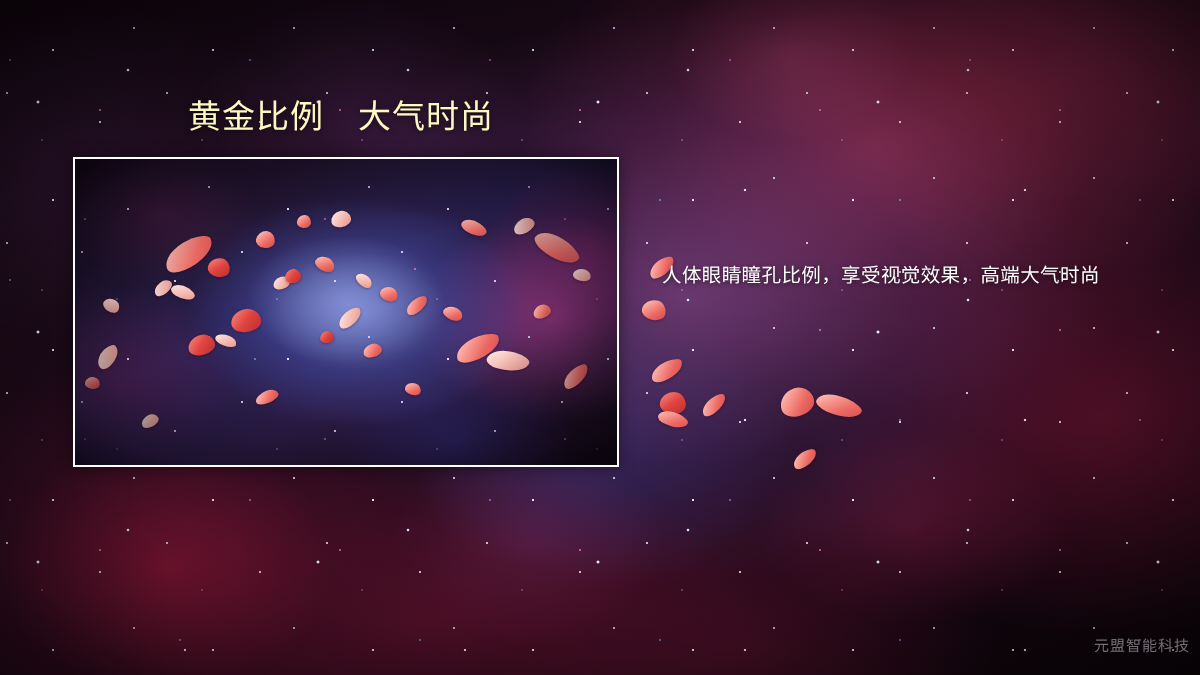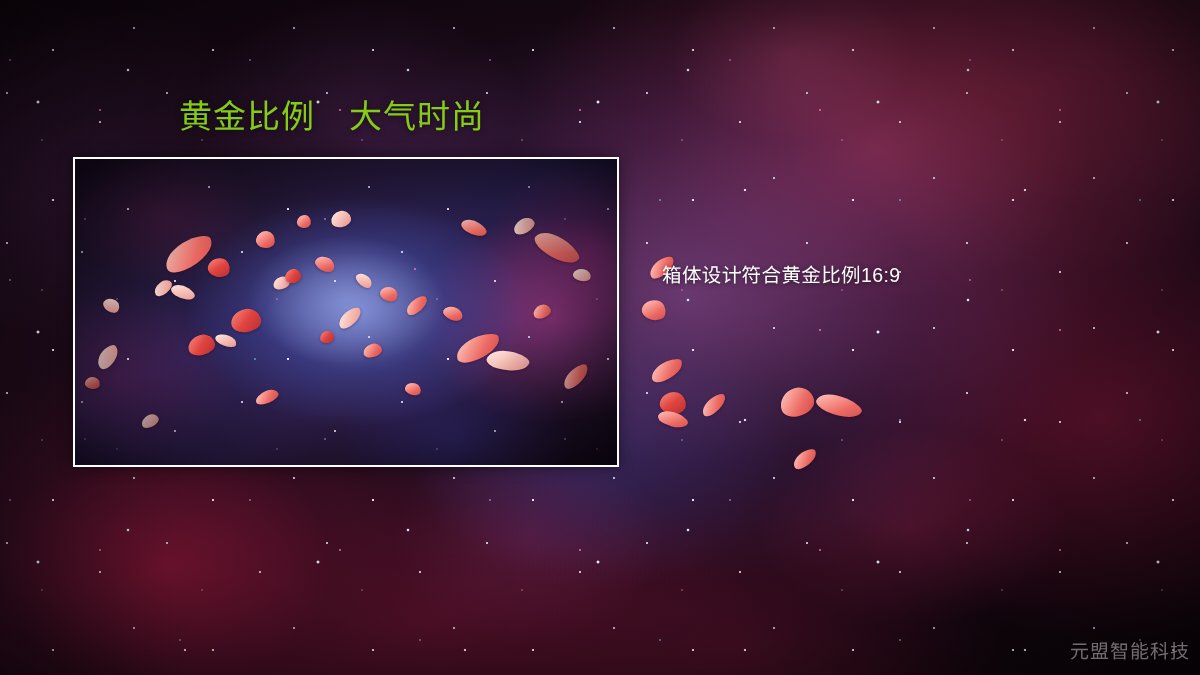--- a/index.html
+++ b/index.html
@@ -83,23 +83,23 @@
       radial-gradient(2px 2px at 40px 90px, rgba(255,120,190,0.9) 34%, transparent 66%),
       radial-gradient(1.8px 1.8px at 190px 40px, rgba(210,130,255,0.8) 34%, transparent 66%),
       radial-gradient(1.8px 1.8px at 120px 180px, rgba(120,200,255,0.78) 34%, transparent 66%);
     background-size:240px 220px;
     background-position:60px 20px;
     opacity:0.8;
   }
 
   
   .title{
-    position:absolute;left:179px;top:100px;
+    position:absolute;left:188px;top:100px;
     font-size:33px;line-height:1;
-    color:#84cc16;
+    color:#fef9c3;
     letter-spacing:1px;
     white-space:pre;
     text-shadow:0 1px 6px rgba(0,0,0,0.55);
   }
 
   
   .frame{
     position:absolute;left:73px;top:157px;
     width:546px;height:310px;
     border:2px solid #ffffff;
@@ -146,22 +146,22 @@
     color:#ffffff;
     font-size:19.5px;
     line-height:43px;
     letter-spacing:0.4px;
     white-space:nowrap;
     text-shadow:0 1px 5px rgba(0,0,0,0.6);
   }
 
   
   .watermark{
-    position:absolute;right:10px;bottom:12px;
-    font-size:19px;
+    position:absolute;right:10px;bottom:20px;
+    font-size:15px;
     color:rgba(222,214,222,0.50);
     letter-spacing:1px;
     text-shadow:0 1px 2px rgba(0,0,0,0.5);
   }
 </style>
 </head>
 <body>
 
 <div id="slide">
 
@@ -224,18 +224,18 @@
   <div class="petal" style="left:642px;top:300px;width:24px;height:20px;transform:rotate(14deg);"></div>
   <div class="petal long" style="left:650px;top:362px;width:34px;height:17px;transform:rotate(-22deg);"></div>
   <div class="petal deep" style="left:660px;top:392px;width:26px;height:22px;transform:rotate(8deg);"></div>
   <div class="petal long" style="left:658px;top:412px;width:30px;height:15px;transform:rotate(26deg);"></div>
   <div class="petal long" style="left:700px;top:398px;width:28px;height:14px;transform:rotate(-34deg);"></div>
   <div class="petal" style="left:780px;top:388px;width:34px;height:28px;transform:rotate(-18deg);"></div>
   <div class="petal long" style="left:816px;top:396px;width:46px;height:20px;transform:rotate(24deg);"></div>
   <div class="petal long" style="left:792px;top:452px;width:26px;height:14px;transform:rotate(-28deg);"></div>
 
   <div class="body-copy">
-    <div class="body-line">箱体设计符合黄金比例16:9</div>
+    <div class="body-line">人体眼睛瞳孔比例，享受视觉效果，高端大气时尚</div>
   </div>
 
   <div class="watermark">元盟智能科技</div>
 
 </div>
 
 </body></html>

